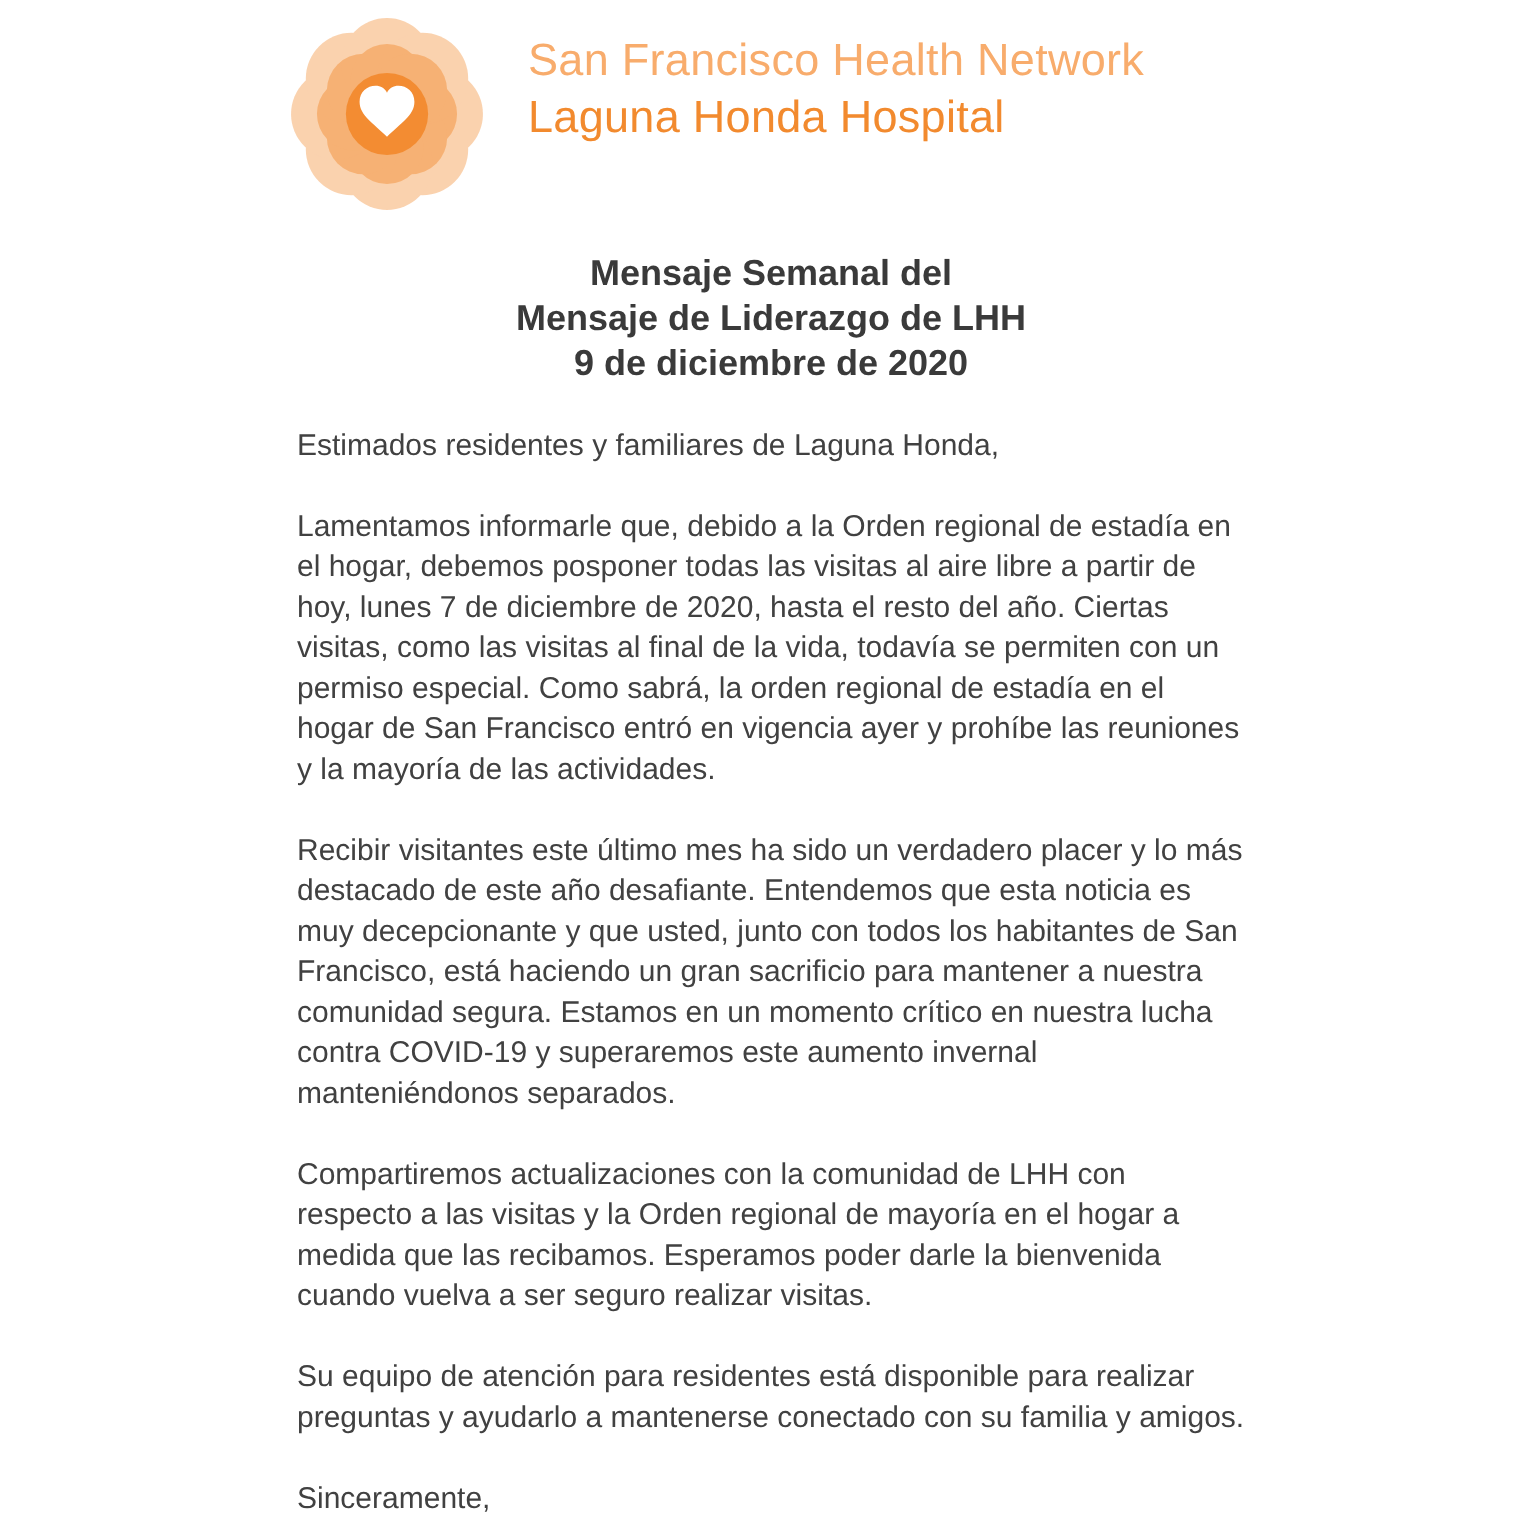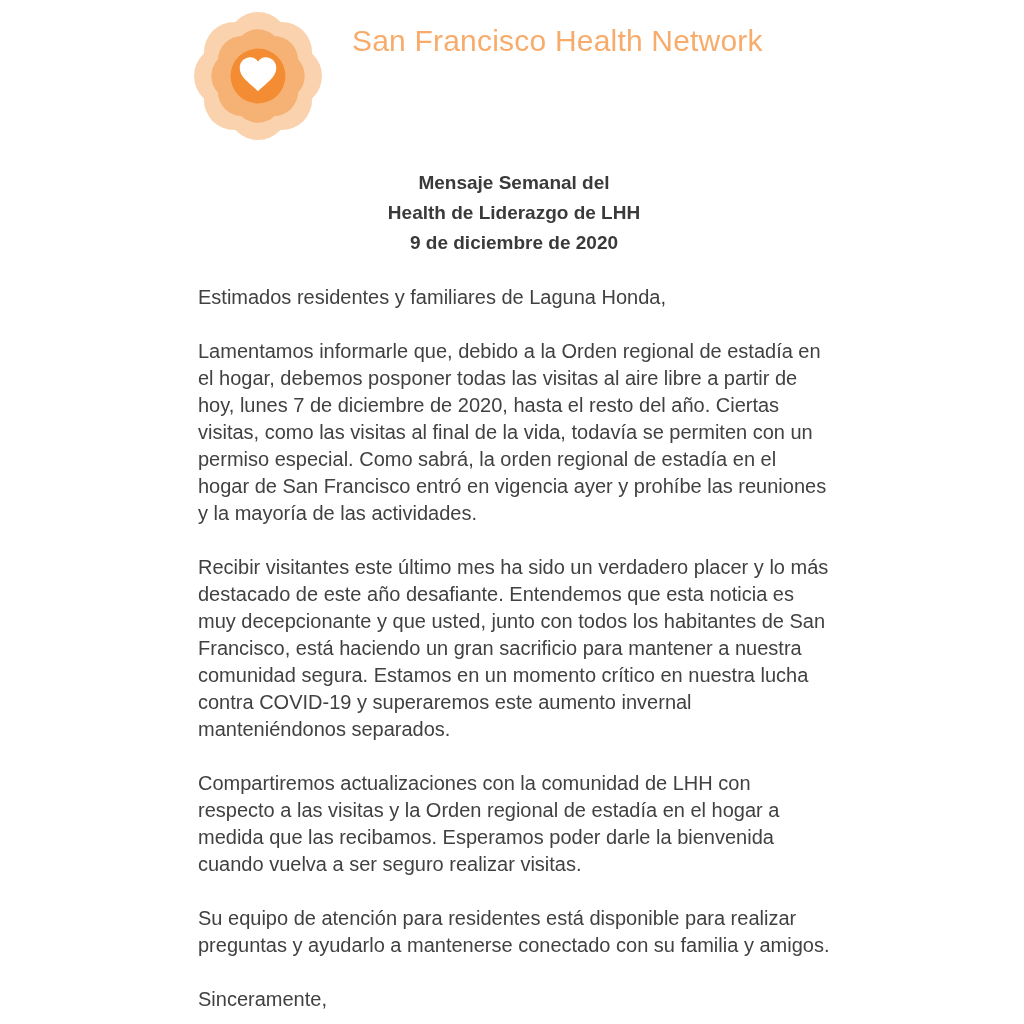--- a/index.html
+++ b/index.html
@@ -49,21 +49,21 @@
     letter-spacing: 0.2px;
   }
   .brand-line.light {
     color: var(--color-brand_light);
   }
   
   .title-block {
     margin-top: 26px;
     text-align: center;
     font-weight: 700;
-    font-size: 19px;
+    font-size: 24px;
     line-height: 30px;
     color: var(--color-title);
   }
   
   .body-block {
     margin-top: 26px;
     font-size: 20px;
     line-height: 27px;
   }
   .body-block p {
@@ -103,36 +103,37 @@
             <circle cx="49.5" cy="49.5" r="24"></circle>
             <circle cx="65" cy="43" r="24"></circle>
             <circle cx="80.5" cy="49.5" r="24"></circle>
           </g>
           <circle cx="65" cy="65" r="27" fill="#F28A2E" opacity="0.95"></circle>
           <path d="M65,80 C56,71 47,66 47,57 C47,50.5 52,46.5 57.5,46.5 C60.8,46.5 63.6,48.2 65,51 C66.4,48.2 69.2,46.5 72.5,46.5 C78,46.5 83,50.5 83,57 C83,66 74,71 65,80 Z" fill="#ffffff"></path>
         </svg>
       </div>
       <div class="brand">
         <div class="brand-line light">San Francisco Health Network</div>
+        <div class="brand-line">Laguna Honda Hospital</div>
       </div>
     </header>
 
     <section class="title-block">
       <div>Mensaje Semanal del</div>
-      <div>Health de Liderazgo de LHH</div>
+      <div>Mensaje de Liderazgo de LHH</div>
       <div>9 de diciembre de 2020</div>
     </section>
 
     <section class="body-block">
       <p>Estimados residentes y familiares de Laguna Honda,</p>
 
       <p><span class="bold">Lamentamos informarle que, debido a la Orden regional de estadía en el hogar, debemos posponer todas las visitas al aire libre a partir de hoy, lunes 7 de diciembre de 2020, hasta el resto del año. Ciertas visitas, como las visitas al final de la vida, todavía se permiten con un permiso especial</span><span>. Como sabrá, la orden regional de estadía en el hogar de San Francisco entró en vigencia ayer y prohíbe las reuniones y la mayoría de las actividades.</span></p>
 
       <p>Recibir visitantes este último mes ha sido un verdadero placer y lo más destacado de este año desafiante. Entendemos que esta noticia es muy decepcionante y que usted, junto con todos los habitantes de San Francisco, está haciendo un gran sacrificio para mantener a nuestra comunidad segura. Estamos en un momento crítico en nuestra lucha contra COVID-19 y superaremos este aumento invernal manteniéndonos separados.</p>
-      <p>Compartiremos actualizaciones con la comunidad de LHH con respecto a las visitas y la Orden regional de estadía en el hogar a medida que las recibamos. Esperamos poder darle la bienvenida cuando vuelva a ser seguro realizar visitas.</p>
+      <p>Compartiremos actualizaciones con la comunidad de LHH con respecto a las visitas y la Orden regional de mayoría en el hogar a medida que las recibamos. Esperamos poder darle la bienvenida cuando vuelva a ser seguro realizar visitas.</p>
       <p>Su equipo de atención para residentes está disponible para realizar preguntas y ayudarlo a mantenerse conectado con su familia y amigos.</p>
 
       <p>Sinceramente,</p>
       <p class="signature">- El equipo de liderazgo de LHH</p>
     </section>
 
   </div>
 </div>
 
 </body></html>

